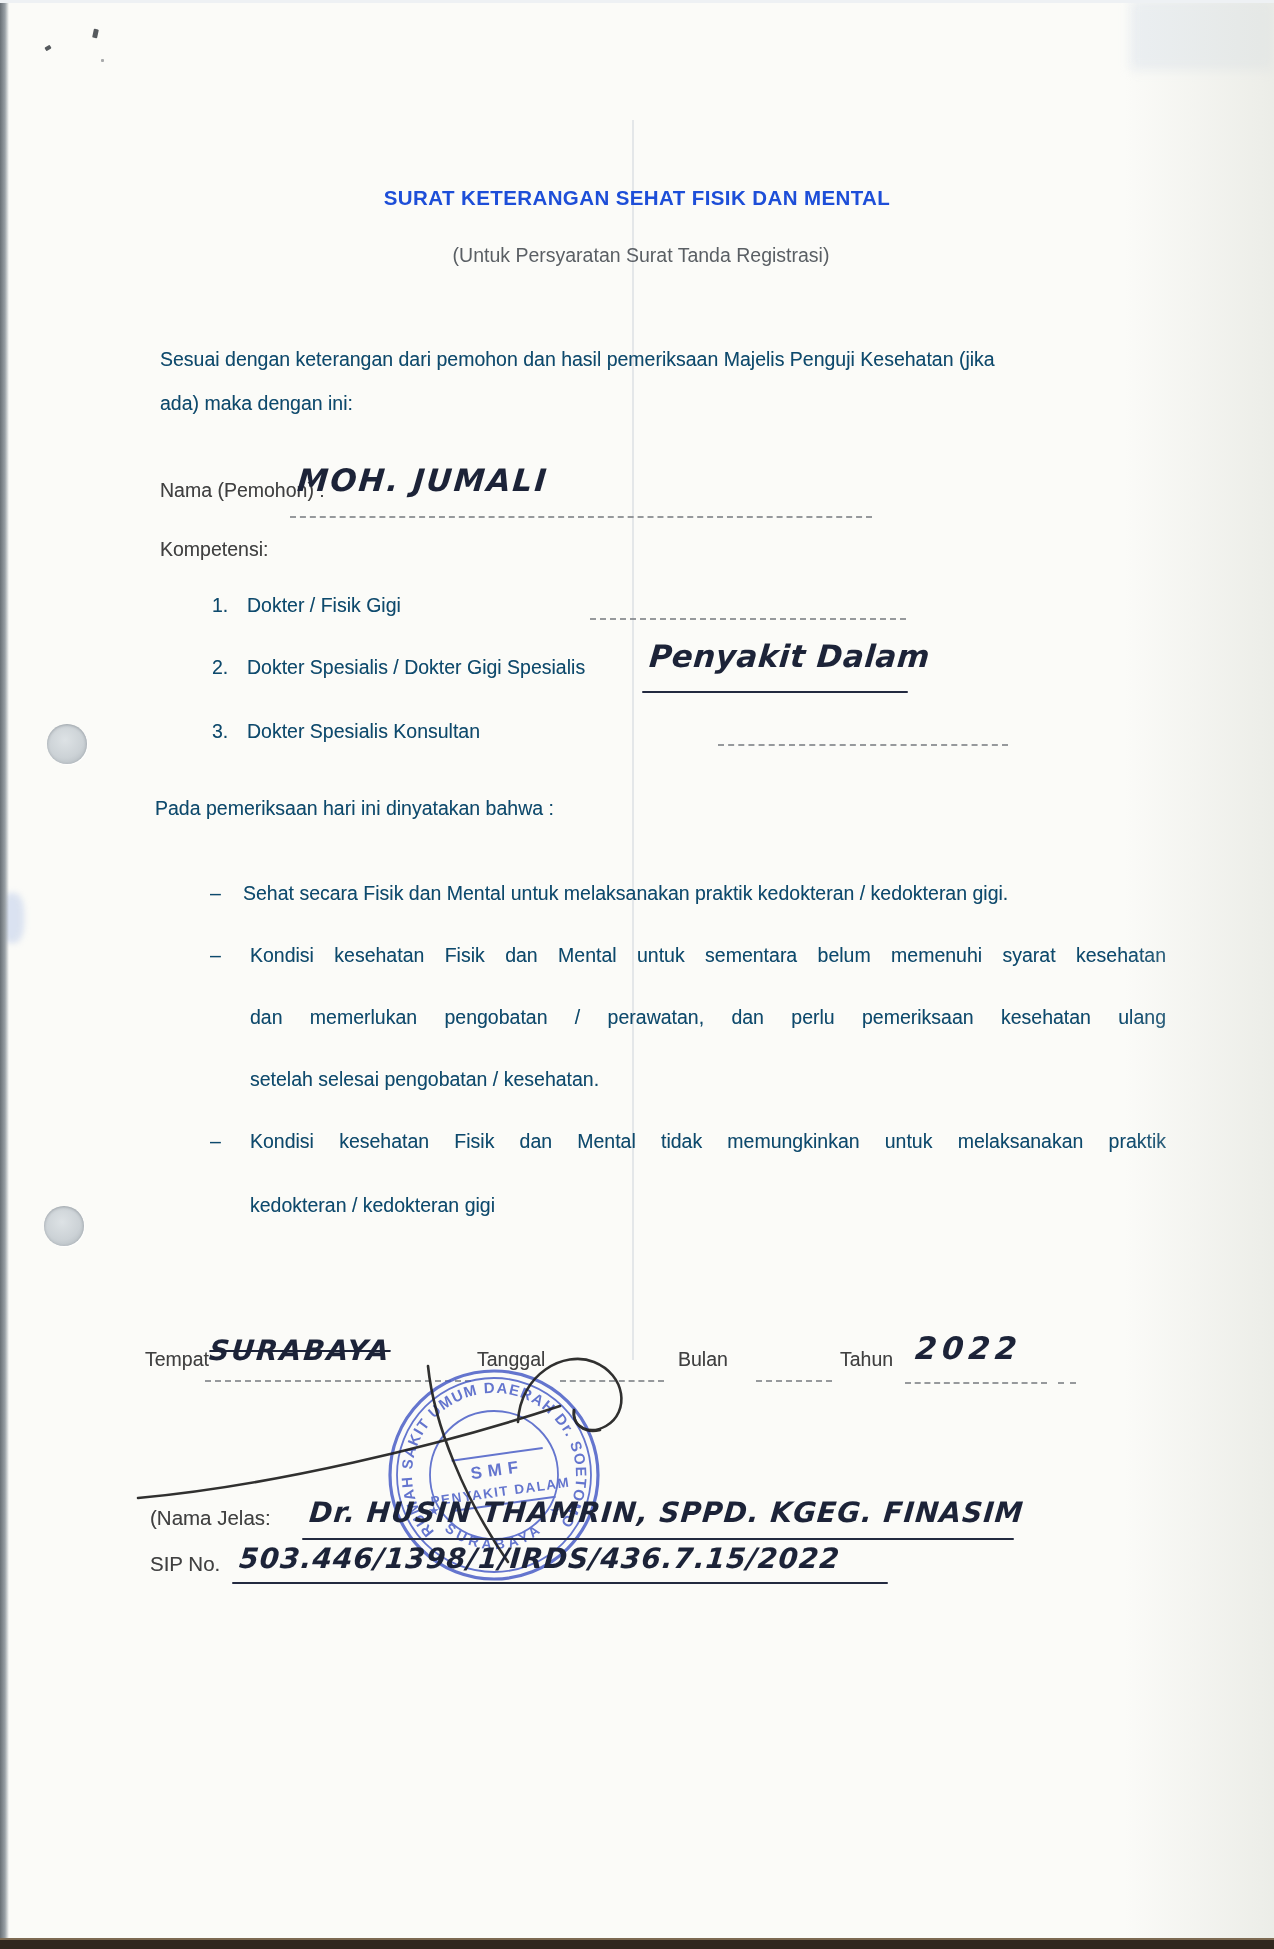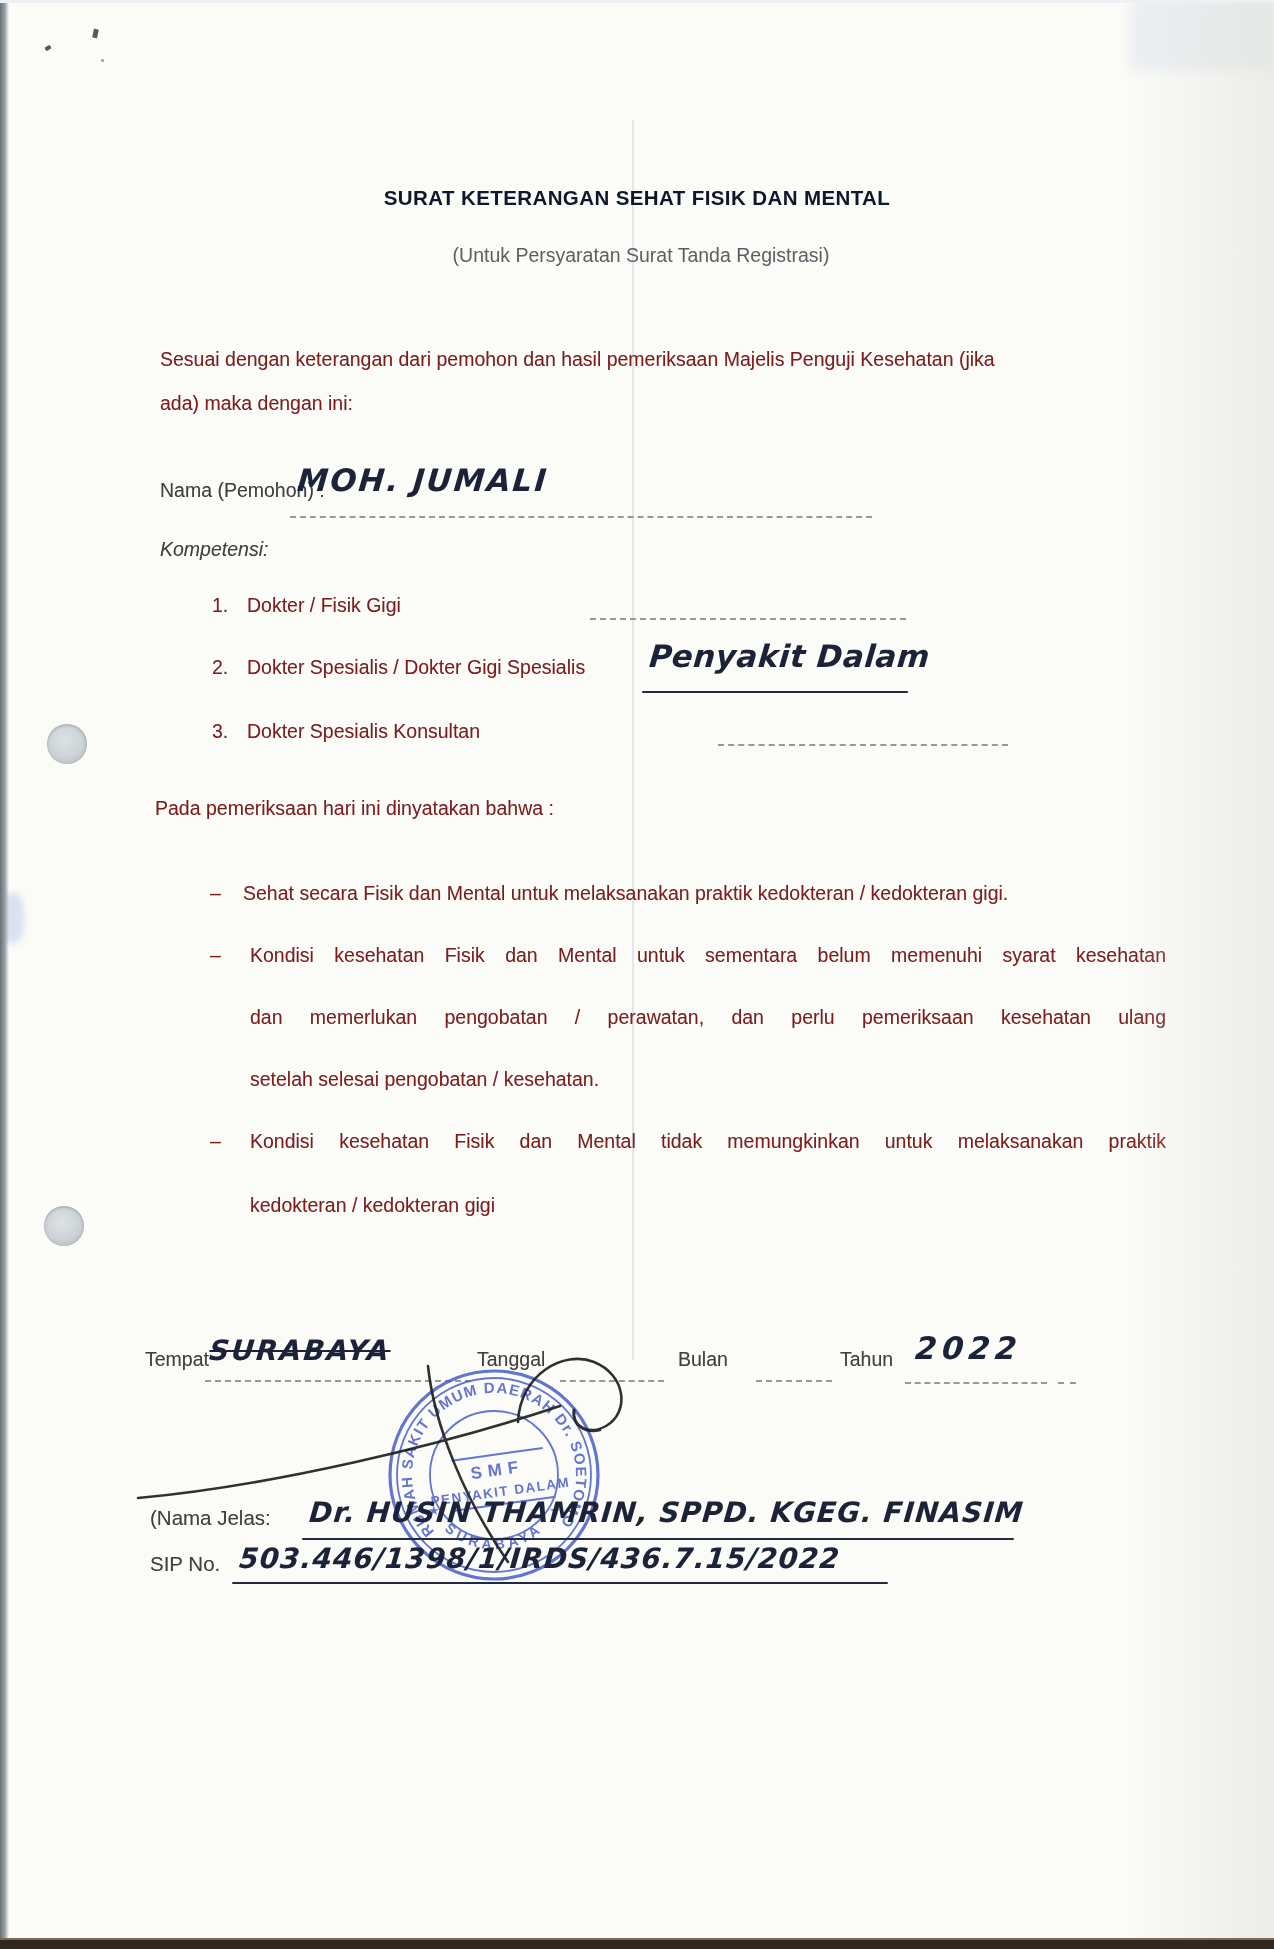--- a/index.html
+++ b/index.html
@@ -26,23 +26,23 @@
   .smudge-blue { left:0; top:893px; width:24px; height:50px; background:rgba(120,150,220,0.25);
                  border-radius:40%; filter:blur(3px); }
   .speck { background:#565a5e; border-radius:1px; }
   .hole {
     width:40px; height:40px; border-radius:50%;
     background:radial-gradient(circle at 45% 40%, #dde2e5 0%, #ccd2d6 55%, #a9b1b7 100%);
     box-shadow:inset 0 1px 3px rgba(60,70,80,.35), 1px 1px 1px rgba(255,255,255,.8);
   }
 
   
-  .print { color:#7f1d1d; font-size:19.5px; text-shadow:0 0 .6px rgba(110,115,120,.45); white-space:nowrap; }
+  .print { color:#0c4a6e; font-size:19.5px; text-shadow:0 0 .6px rgba(110,115,120,.45); white-space:nowrap; }
   .faint { color:#404040; }
-  .title { font-weight:bold; font-size:20.5px; letter-spacing:.4px; color:#0f172a; width:1274px; text-align:center; white-space:nowrap; }
+  .title { font-weight:bold; font-size:20.5px; letter-spacing:.4px; color:#1d4ed8; width:1274px; text-align:center; white-space:nowrap; }
   .subtitle { font-size:19.5px; color:#5a5f64; width:1274px; text-align:center; white-space:nowrap; }
   .pline { width:1012px; white-space:nowrap; }
   .just { text-align:justify; text-align-last:justify; white-space:normal; }
   .stmt-line { width:916px; }
 
   
   .dashline { border-bottom:2px dashed #85898d; opacity:.85; height:0; }
   .inkline  { border-bottom:2.5px solid #232a40; height:0; border-radius:2px; }
 
   
@@ -74,21 +74,21 @@
 <div class="abs title" style="left:0;top:186px;">SURAT KETERANGAN SEHAT FISIK DAN MENTAL</div>
 <div class="abs subtitle" style="left:4px;top:244px;">(Untuk Persyaratan Surat Tanda Registrasi)</div>
 
 <div class="abs print pline" style="left:160px;top:348px;">Sesuai dengan keterangan dari pemohon dan hasil pemeriksaan Majelis Penguji Kesehatan (jika</div>
 <div class="abs print pline" style="left:160px;top:392px;">ada) maka dengan ini:</div>
 
 <div class="abs print faint" style="left:160px;top:479px;">Nama (Pemohon) :</div>
 <div class="abs dashline" style="left:290px;top:516px;width:582px;"></div>
 <div class="abs hand" style="left:296px;top:462px;font-size:31px;letter-spacing:2px;">MOH. JUMALI</div>
 
-<div class="abs print faint" style="left:160px;top:538px;font-style:italic;">Kompetensi:</div>
+<div class="abs print faint" style="left:160px;top:538px;">Kompetensi:</div>
 
 <div class="abs print" style="left:212px;top:594px;">1.</div>
 <div class="abs print" style="left:247px;top:594px;">Dokter / Fisik Gigi</div>
 <div class="abs dashline" style="left:590px;top:618px;width:316px;"></div>
 
 <div class="abs print" style="left:212px;top:656px;">2.</div>
 <div class="abs print" style="left:247px;top:656px;">Dokter Spesialis / Dokter Gigi Spesialis</div>
 <div class="abs inkline" style="left:642px;top:691px;width:266px;"></div>
 <div class="abs hand hand-script" style="left:648px;top:638px;font-size:31px;">Penyakit Dalam</div>
 

